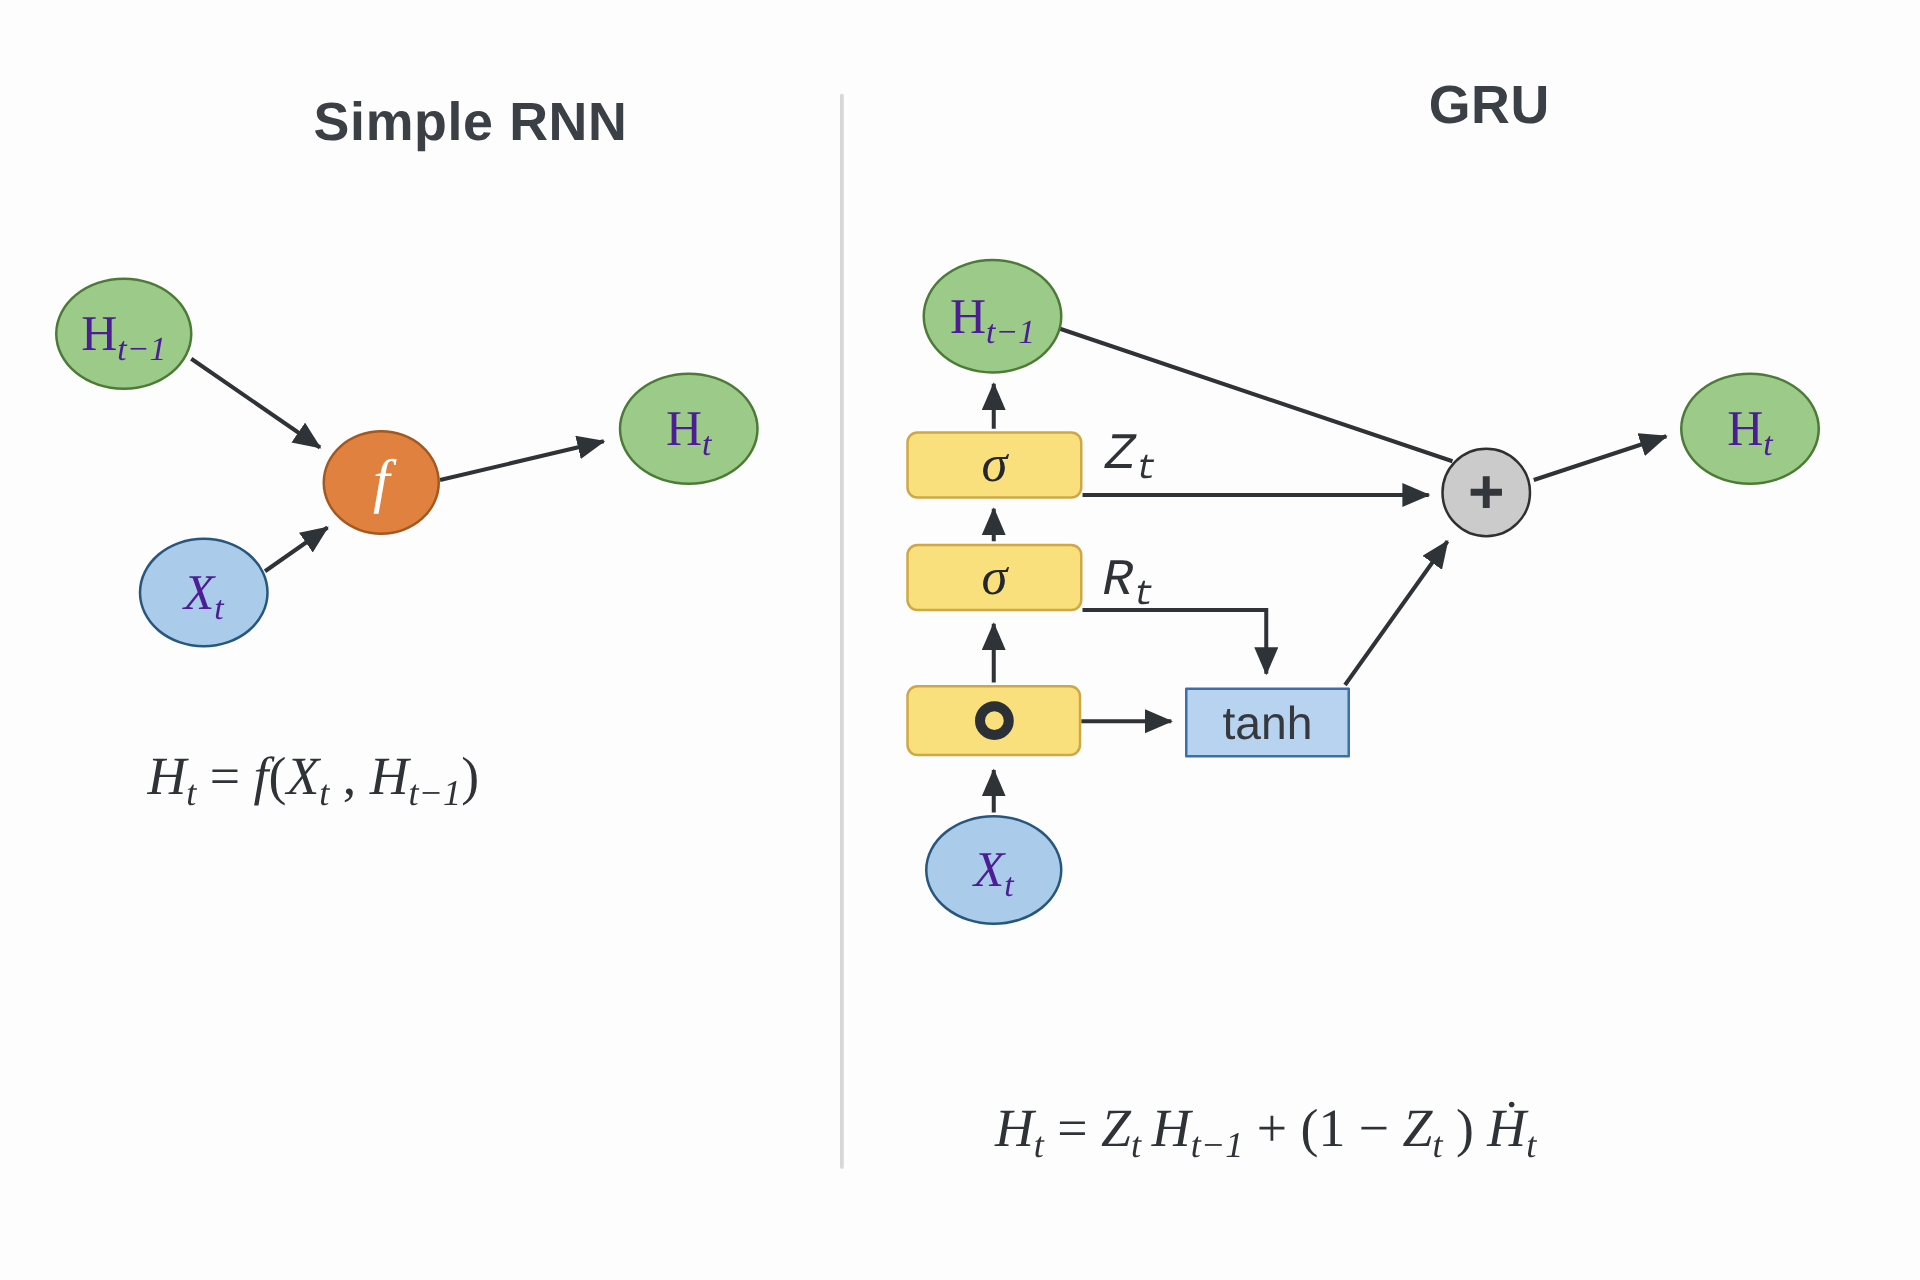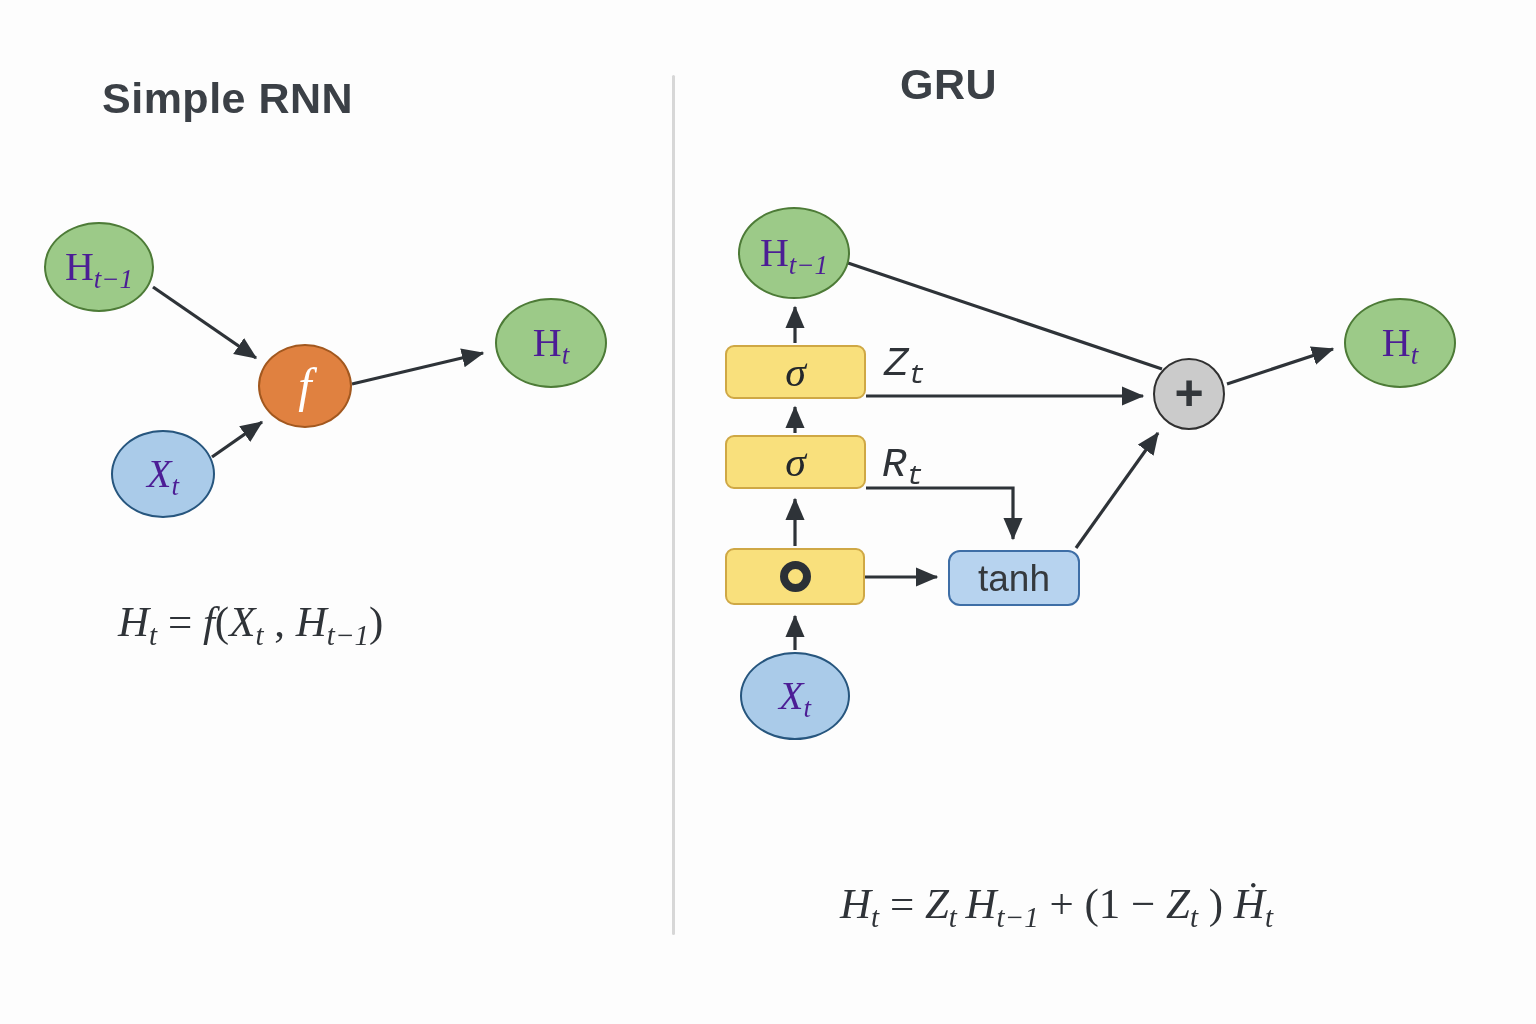--- a/index.html
+++ b/index.html
@@ -12,36 +12,36 @@
   }
   .edges{position:absolute;left:0;top:0;width:1536px;height:1024px;}
   .divider{
     position:absolute;left:672px;top:75px;width:3px;height:860px;
     background:#d7d7d7;border-radius:2px;
   }
   .title{
     position:absolute;
     font-family:"Liberation Sans", sans-serif;
     font-weight:bold;font-size:43px;color:#3b4046;
-    text-align:left;letter-spacing:0.5px;
+    text-align:right;letter-spacing:0.5px;
   }
   .title.left{left:102px;top:74px;width:400px;}
   .title.right{left:900px;top:60px;width:340px;}
 
   .node{
     position:absolute;display:flex;align-items:center;justify-content:center;
     box-sizing:border-box;
   }
   .ellipse{border-radius:50%;}
   .green{background:#9cca88;border:2.5px solid #4d7b37;}
   .blue{background:#aacbe9;border:2.5px solid #27567e;}
   .orange{background:#e08140;border:2.5px solid #a2581f;}
   .gray{background:#cbcbcb;border:2.5px solid #303030;border-radius:50%;}
   .ybox{background:#f9e07c;border:2.5px solid #cfa845;border-radius:9px;}
-  .bbox{background:#b7d3ef;border:2.5px solid #3e6ea6;border-radius:12px;}
+  .bbox{background:#b7d3ef;border:2.5px solid #3e6ea6;border-radius:1px;}
 
   .nlabel{font-size:40px;color:#4c1d95;line-height:1;white-space:nowrap;}
   .nlabel sub{font-size:27px;font-style:italic;vertical-align:-0.3em;line-height:0;}
   .it{font-style:italic;}
   .f-label{font-style:italic;font-size:48px;color:#ffffff;line-height:1;}
   .sigma-label{font-style:italic;font-size:42px;color:#23272b;line-height:1;}
   .tanh-label{font-family:"Liberation Sans", sans-serif;font-size:37px;color:#35393d;line-height:1;}
   .plus-label{font-family:"Liberation Sans", sans-serif;font-weight:bold;font-size:50px;color:#33373b;line-height:1;margin-top:-3px;}
   .ring{
     display:inline-block;width:15px;height:15px;
@@ -138,17 +138,17 @@
     <span class="nlabel"><span>H</span><sub>t</sub></span>
   </div>
 
   <div class="edge-label" style="left:884px;top:344px;">
     <span>Z</span><sub>t</sub>
   </div>
   <div class="edge-label" style="left:882px;top:445px;">
     <span>R</span><sub>t</sub>
   </div>
 
-  <div class="formula" style="left:840px;top:878px;">
+  <div class="formula" style="left:796px;top:878px;">
     <span>H</span><sub>t</sub><span class="rm"> = </span><span>Z</span><sub>t</sub> <span>H</span><sub>t−1</sub><span class="rm"> + </span><span class="rm">(</span><span class="rm">1</span><span class="rm"> − </span><span>Z</span><sub>t</sub><span class="rm"> ) </span><span>Ḣ</span><sub>t</sub>
   </div>
 
 </div>
 
 </body></html>

